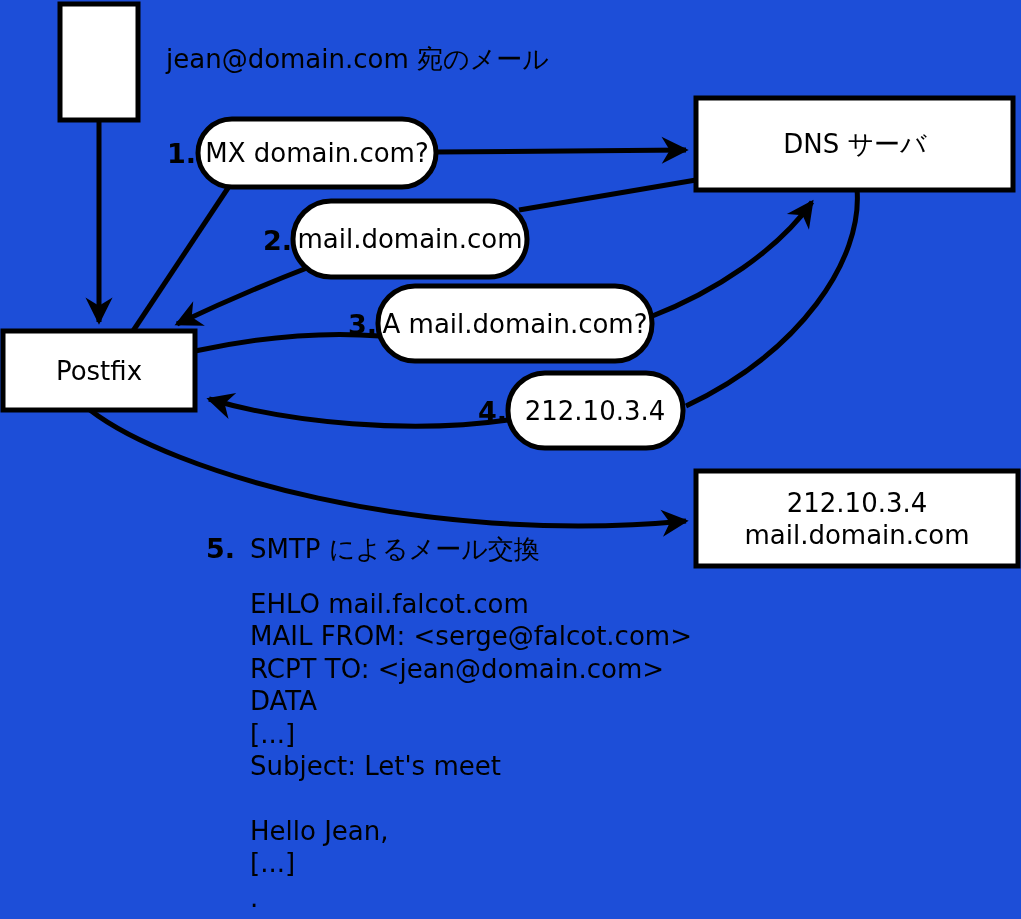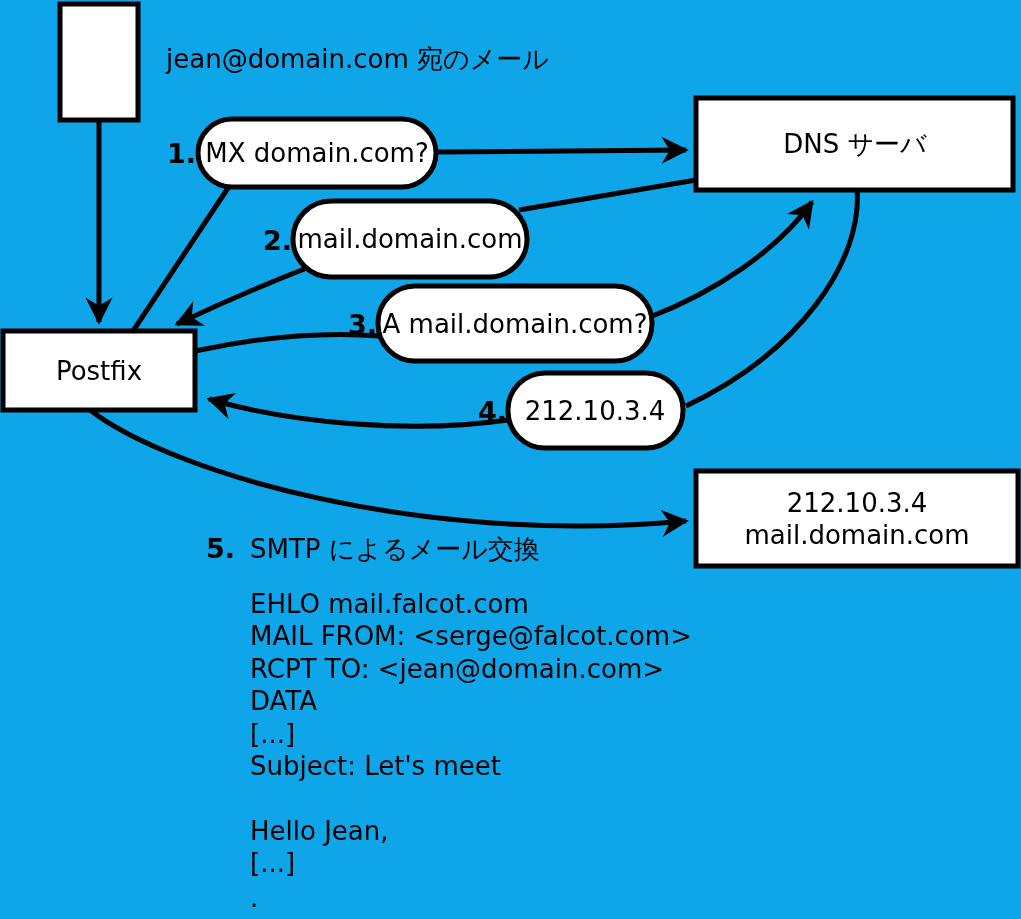--- a/index.html
+++ b/index.html
@@ -4,21 +4,21 @@
 <style>
   html, body {
     margin: 0;
     padding: 0;
     background: #ffffff;
   }
   #stage {
     position: relative;
     width: 1021px;
     height: 919px;
-    background: #0ea5e9;
+    background: #1d4ed8;
     overflow: hidden;
     font-family: "DejaVu Sans", "Liberation Sans", sans-serif;
   }
   svg text {
     font-family: "DejaVu Sans", "Liberation Sans", sans-serif;
     font-size: 26px;
     fill: #000000;
   }
   svg text.step-num {
     font-size: 27px;

